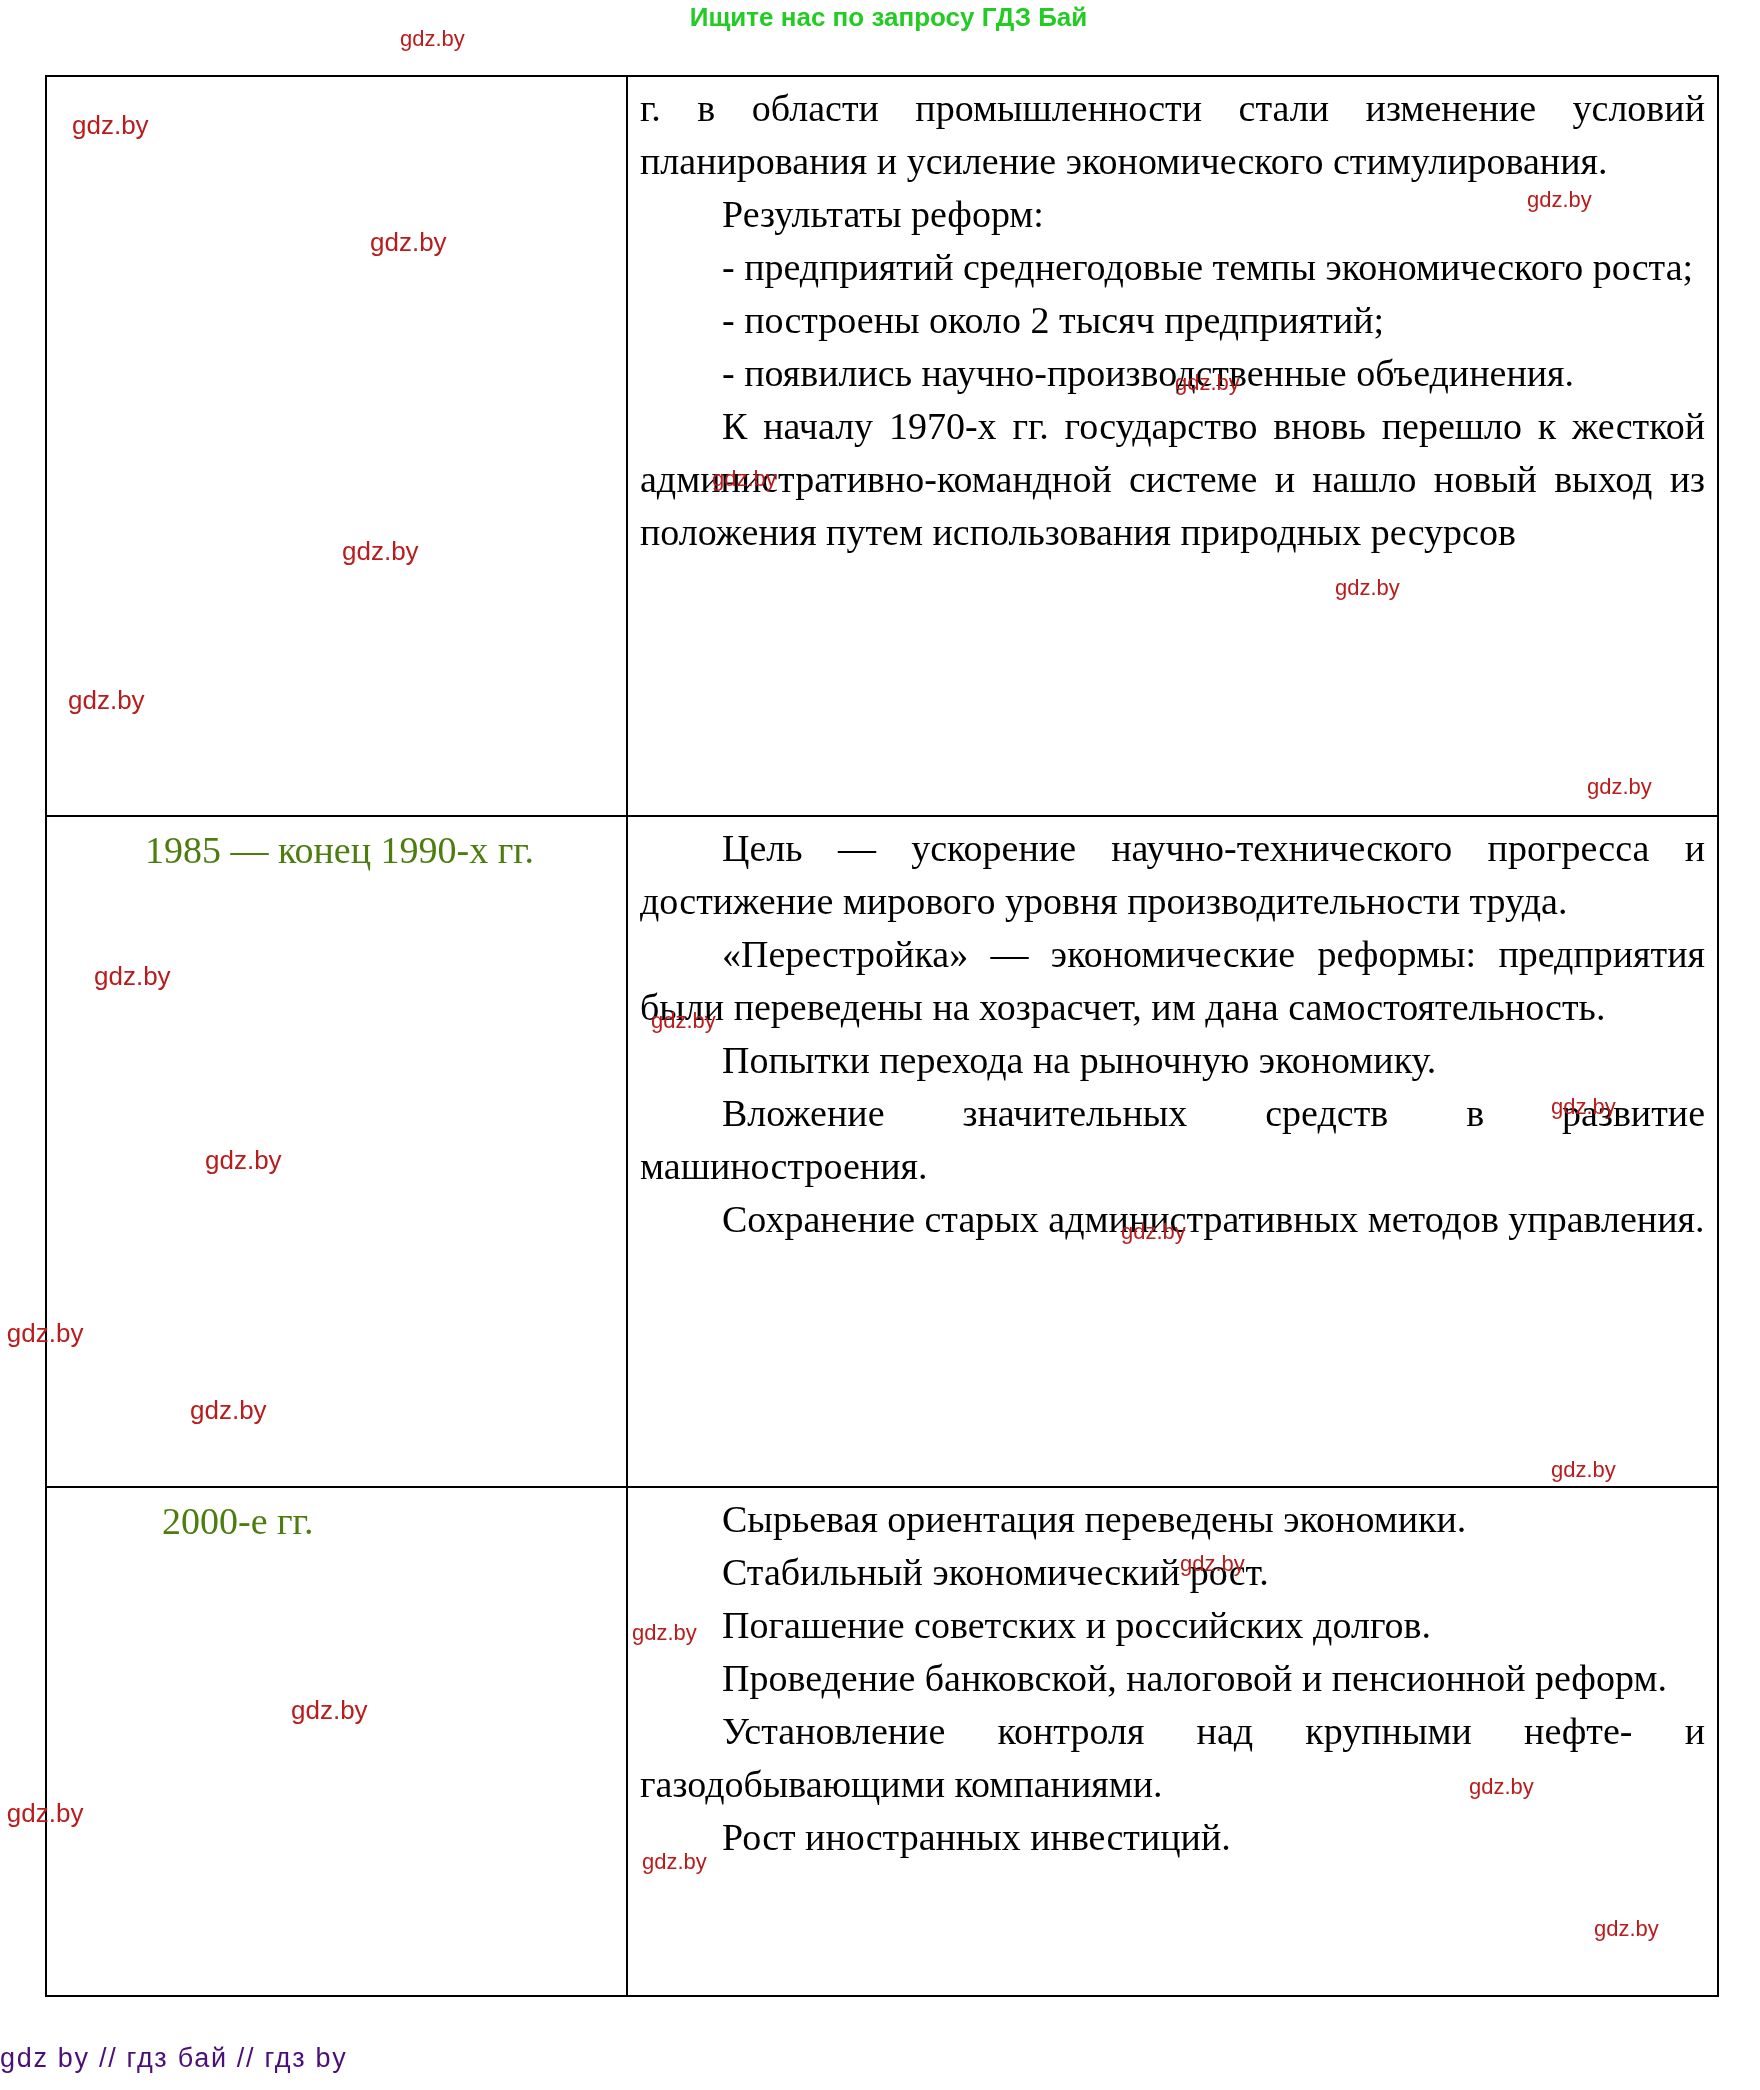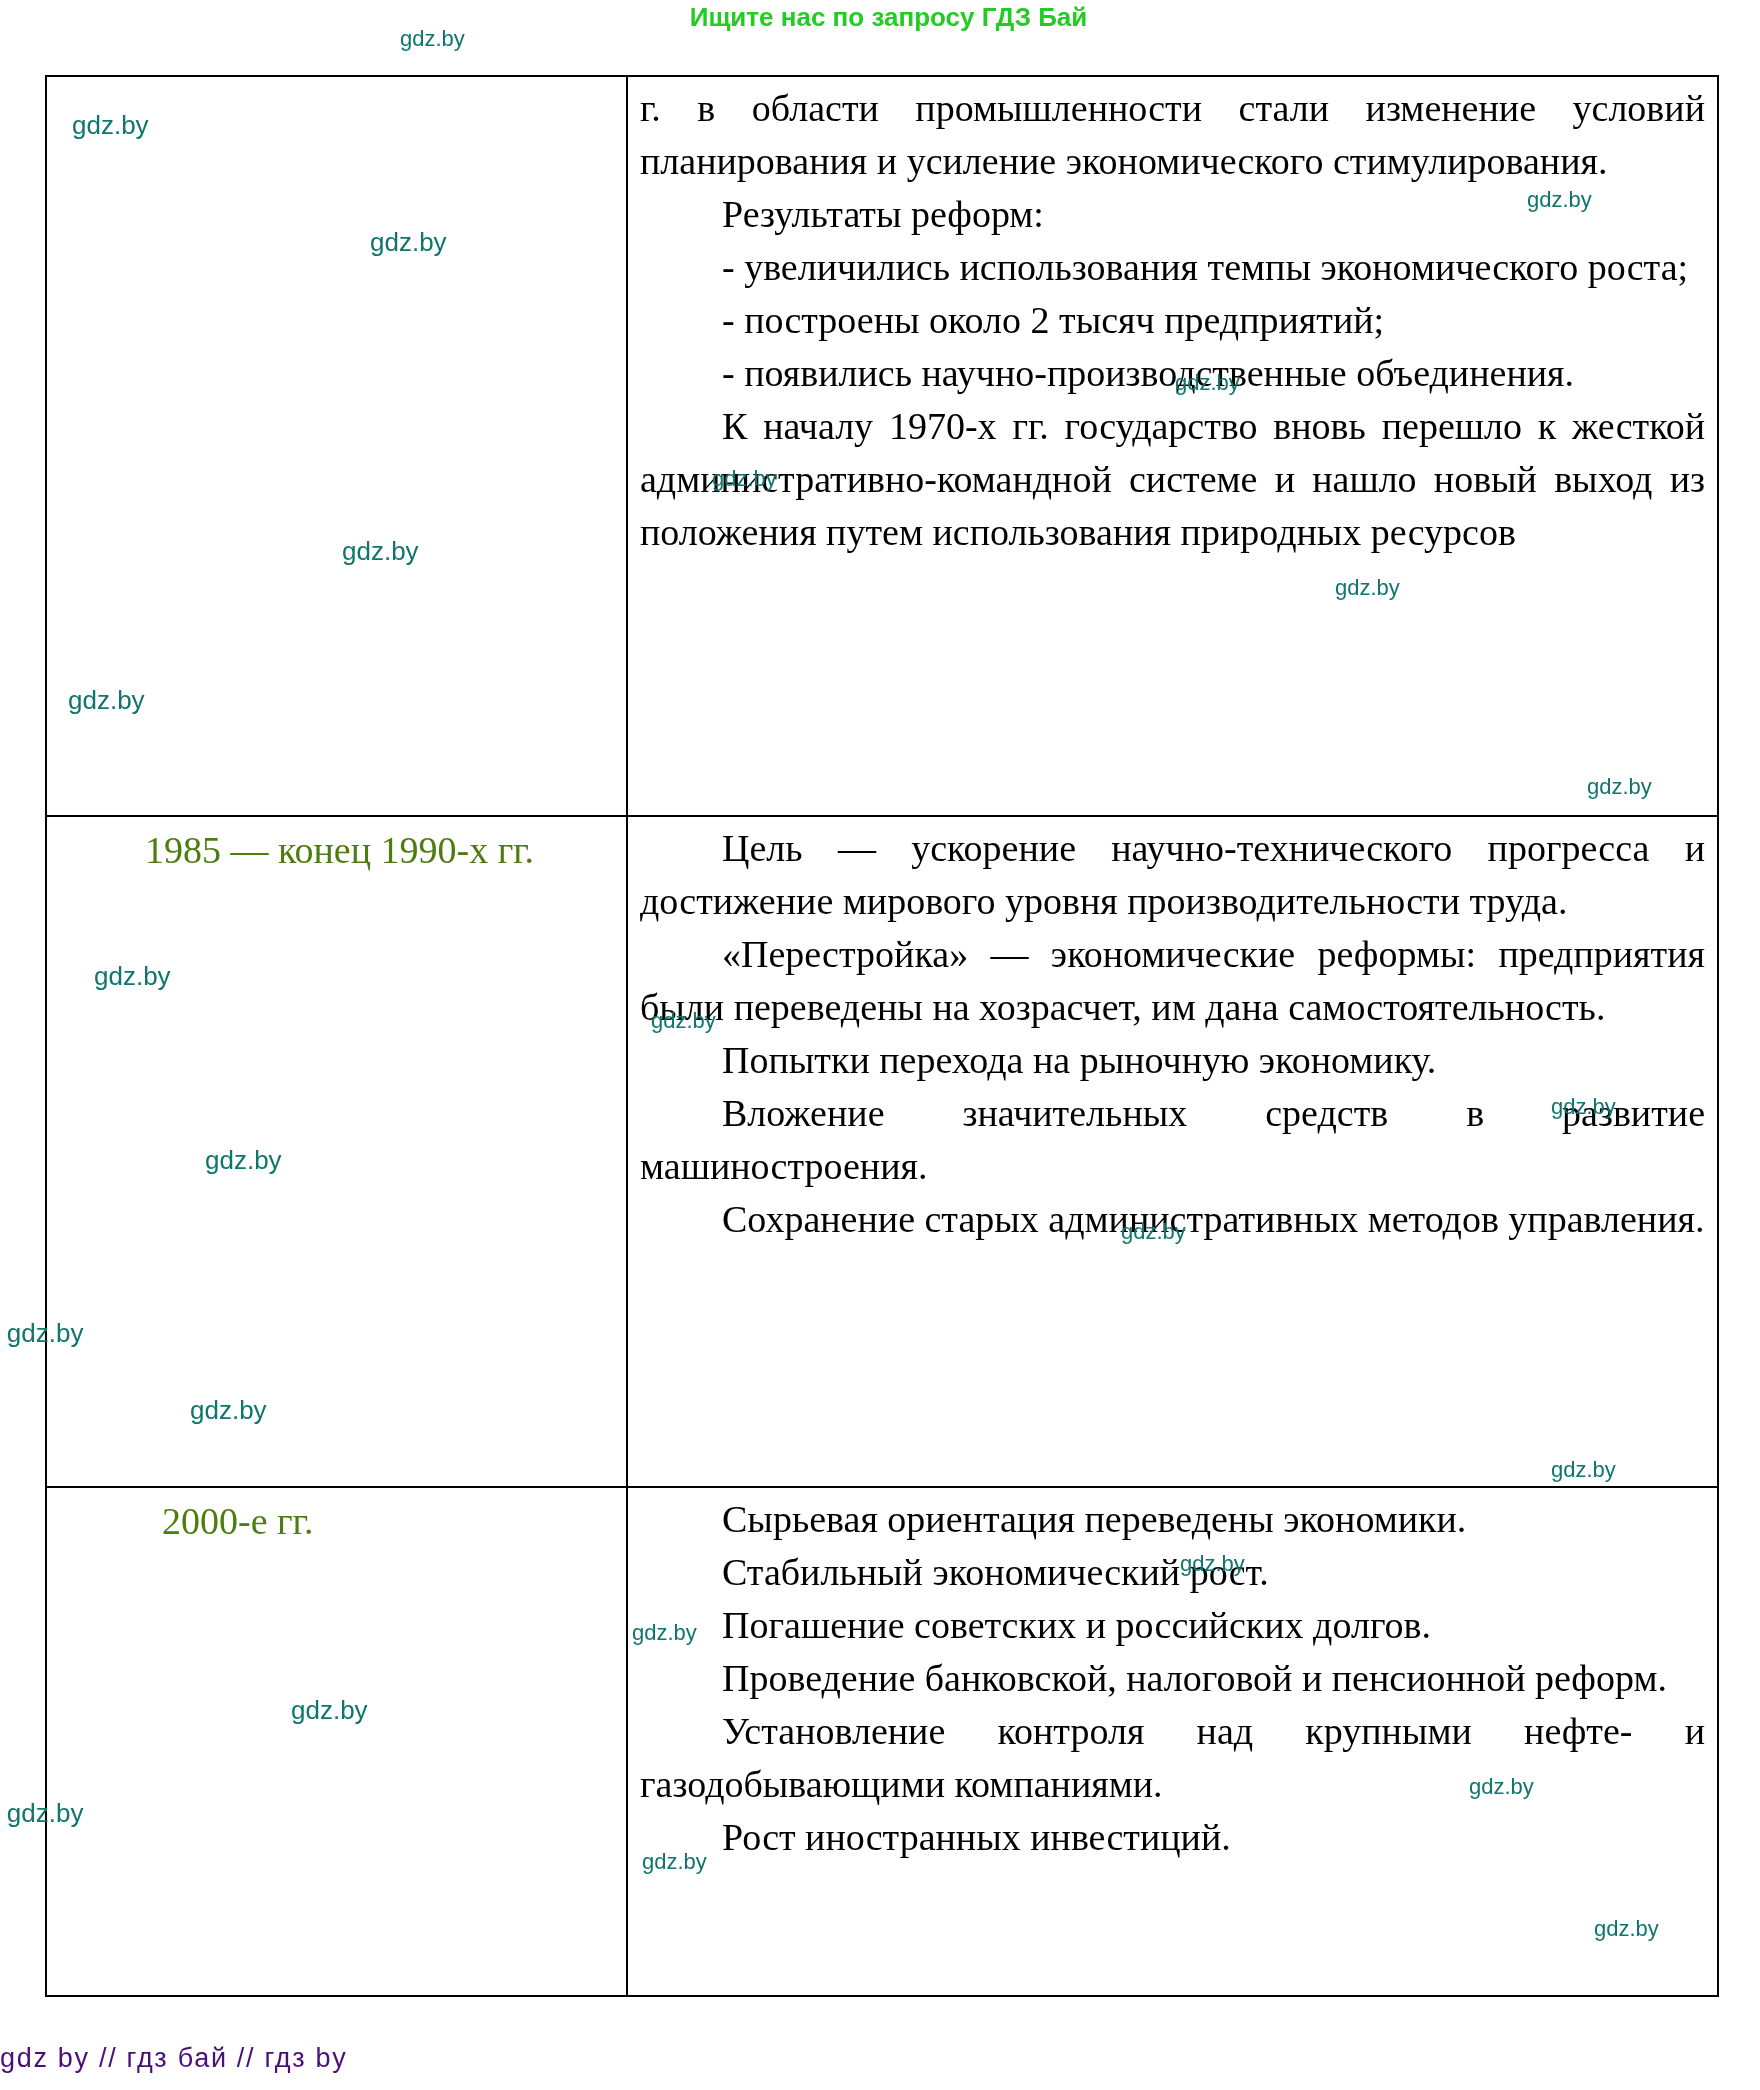--- a/index.html
+++ b/index.html
@@ -105,21 +105,21 @@
 
   .row1-cell  { height: 738px; }
   .row2-cell  { height: 669px; }
   .row3-cell  { height: 507px; }
 
   
   .wm {
     position: absolute;
     font-family: "Liberation Sans", "DejaVu Sans", sans-serif;
     font-size: 22px;
-    color: #0f766e;
+    color: #b91c1c;
     white-space: nowrap;
     pointer-events: none;
     z-index: 5;
   }
 </style>
 </head>
 <body>
 
 <div class="top-banner" style="color: rgb(34, 204, 34);">Ищите нас по запросу ГДЗ Бай</div>
 
@@ -129,21 +129,21 @@
     <tr>
       <td class="col-period row1-cell">
         <div class="cell-inner">
           <p class="period-text"></p>
         </div>
       </td>
       <td class="col-body row1-cell">
         <div class="cell-inner">
           <p class="body-par noindent">г. в области промышленности стали изменение условий планирования и усиление экономического стимулирования.</p>
           <p class="body-par indent">Результаты реформ:</p>
-          <p class="body-par indent">- увеличились использования темпы экономического роста;</p>
+          <p class="body-par indent">- предприятий среднегодовые темпы экономического роста;</p>
           <p class="body-par indent">- построены около 2 тысяч предприятий;</p>
           <p class="body-par indent">- появились научно-производственные объединения.</p>
           <p class="body-par indent">К началу 1970-х гг. государство вновь перешло к жесткой административно-командной системе и нашло новый выход из положения путем использования природных ресурсов</p>
         </div>
       </td>
     </tr>
 
     <tr>
       <td class="col-period row2-cell">
         <div class="cell-inner">

